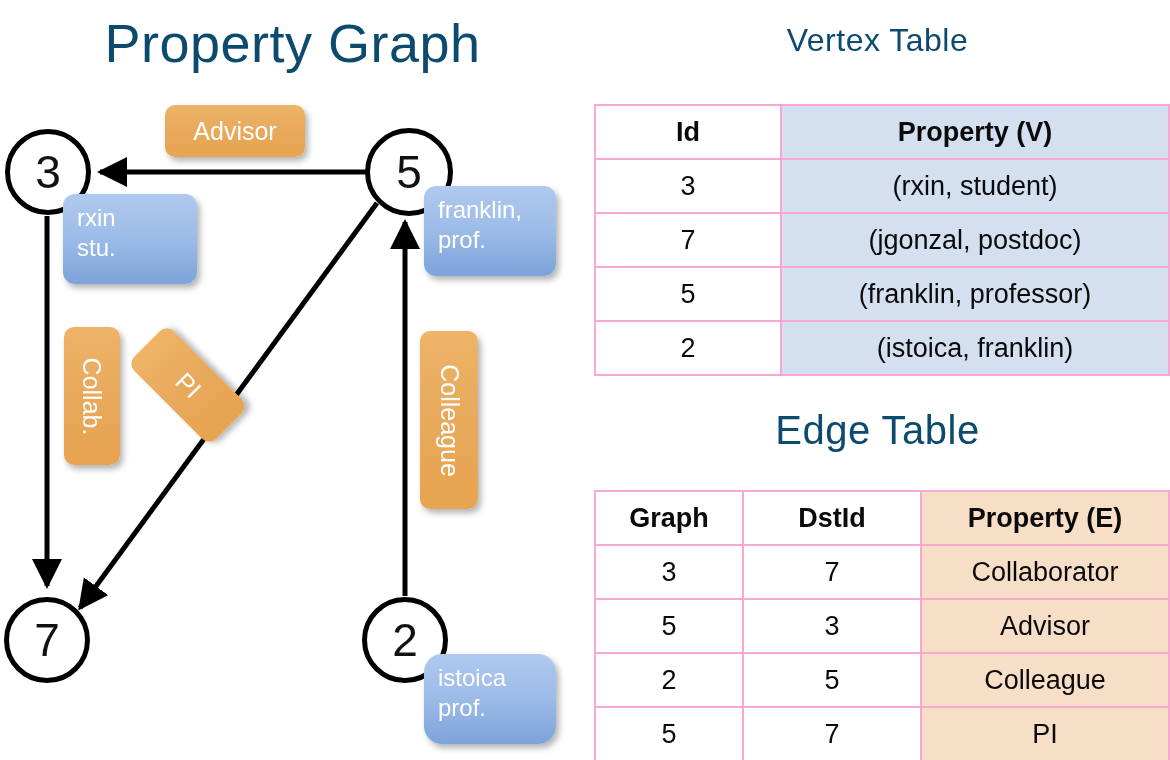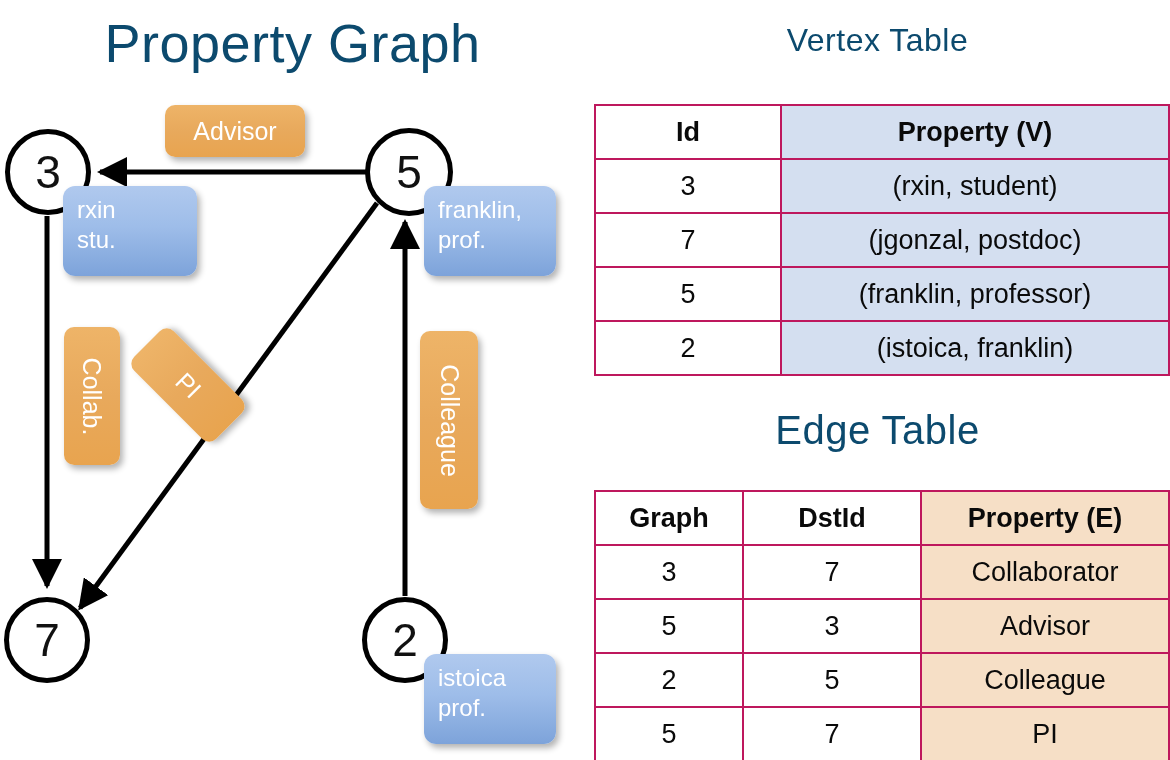--- a/index.html
+++ b/index.html
@@ -116,21 +116,21 @@
     display: block;
   }
 
   
   .tbl {
     position: absolute;
     border-collapse: collapse;
     table-layout: fixed;
   }
   .tbl td, .tbl th {
-    border: 2px solid #be185d;
+    border: 2px solid #f9a8d4;
     text-align: center;
     font-family: "Liberation Sans", sans-serif;
     font-weight: 400;
     color: #0a0a0a;
     padding: 0;
     height: 52px;
     font-size: 27px;
   }
   .tbl th {
     font-weight: bold;
@@ -161,35 +161,35 @@
     <line x1="366" y1="172" x2="100" y2="172" stroke="#000000" stroke-width="5" marker-end="url(#arrowhead)"></line>
 
     <line x1="47" y1="216" x2="47" y2="586" stroke="#000000" stroke-width="5" marker-end="url(#arrowhead)"></line>
 
     <line x1="377" y1="203" x2="80" y2="608" stroke="#000000" stroke-width="5" marker-end="url(#arrowhead)"></line>
 
     <line x1="405" y1="596" x2="405" y2="222" stroke="#000000" stroke-width="5" marker-end="url(#arrowhead)"></line>
   </svg>
 
   <div class="vertex-node" style="left:5px; top:129px; width:86px; height:86px;">3</div>
-  <div class="prop-box" style="left:63px; top:186px; width:134px; height:90px;">
+  <div class="prop-box" style="left:63px; top:194px; width:134px; height:90px;">
     <div>rxin</div>
     <div>stu.</div>
   </div>
 
   <div class="vertex-node" style="left:365px; top:128px; width:88px; height:88px;">5</div>
   <div class="prop-box" style="left:424px; top:186px; width:132px; height:90px;">
     <div>franklin,</div>
     <div>prof.</div>
   </div>
 
   <div class="vertex-node" style="left:4px; top:597px; width:86px; height:86px;">7</div>
 
   <div class="vertex-node" style="left:362px; top:597px; width:86px; height:86px;">2</div>
-  <div class="prop-box" style="left:424px; top:654px; width:132px; height:90px;">
+  <div class="prop-box" style="left:424px; top:654px; width:132px; height:90px;border-radius:18px;">
     <div>istoica</div>
     <div>prof.</div>
   </div>
 
   <div class="edge-label" id="edge-label-advisor" style="left:165px; top:105px; width:140px; height:52px;">
     <span>Advisor</span>
   </div>
 
   <div class="edge-label vertical" id="edge-label-collab" style="left:64px; top:327px; width:56px; height:138px;">
     <span>Collab.</span>

